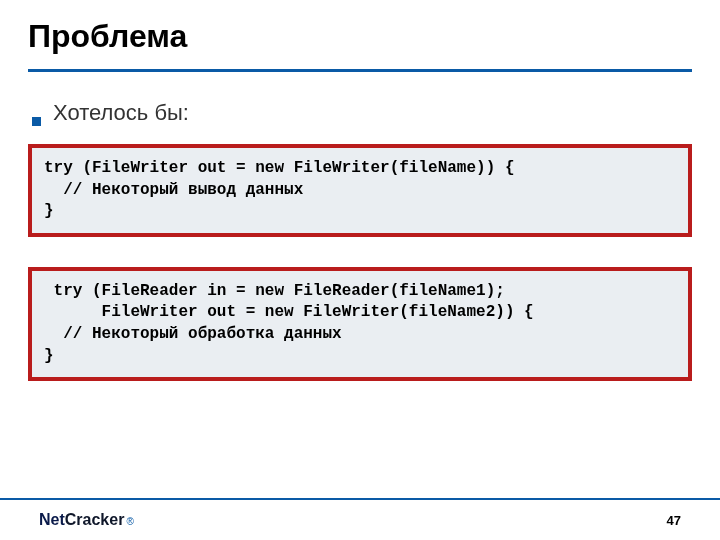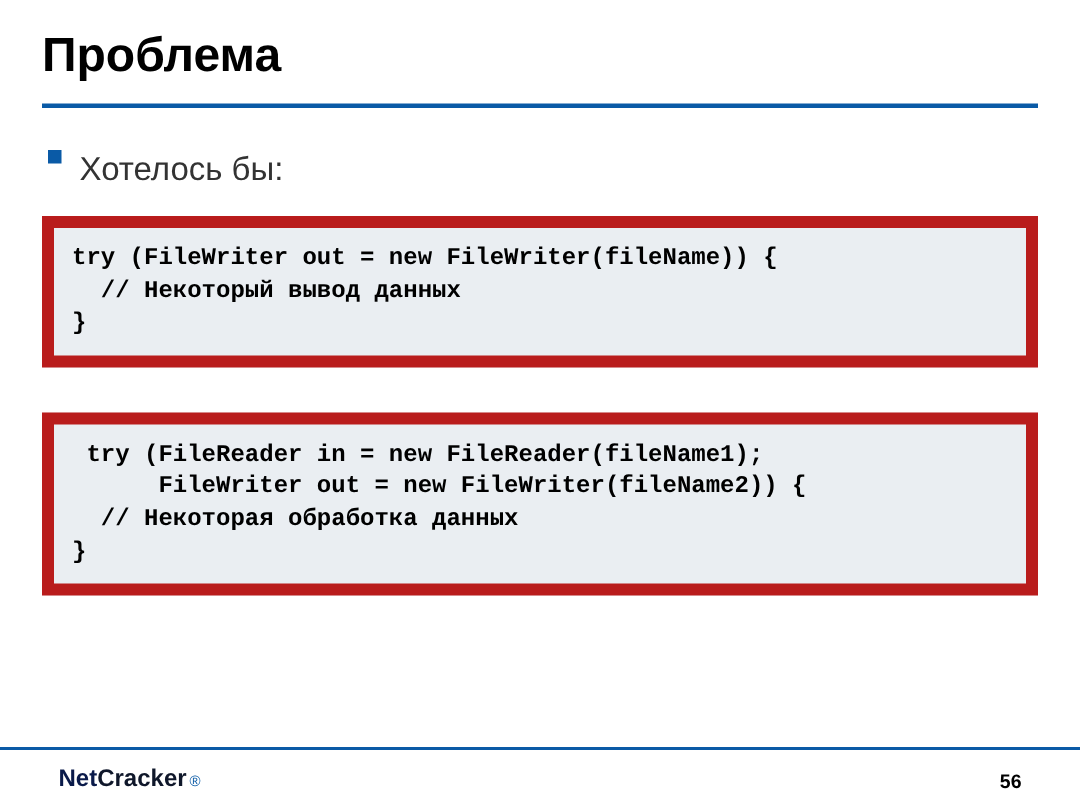--- a/index.html
+++ b/index.html
@@ -1,23 +1,23 @@
 <!DOCTYPE html>
 <html><head>
 <meta charset="utf-8">
 <style>
   * { margin: 0; padding: 0; box-sizing: border-box; }
   html, body { width: 720px; height: 540px; font-family: Arial, Helvetica, sans-serif; background: #fff; }
   .slide { position: relative; width: 720px; height: 540px; padding: 18px 28px 40px 28px; }
   .title { font-size: 32px; font-weight: 700; color: #000; margin-bottom: 14px; }
   .hr { height: 3px; background: #0a5aa6; margin-bottom: 28px; }
-  .bullet-row { display: flex; align-items: flex-start; font-size: 22px; color: #333; margin: 0 0 18px 4px; }
+  .bullet-row { display: flex; align-items: flex-end; font-size: 22px; color: #333; margin: 0 0 18px 4px; }
   .bullet-row .sq { width: 9px; height: 9px; background: #0a5aa6; margin-right: 12px; flex: none; }
   .codebox {
-    border: 8px solid #b91c1c;
+    border: 4px solid #b91c1c;
     background: #eaeef2;
     padding: 10px 12px;
     font-family: "Courier New", Courier, monospace;
     font-size: 16px;
     font-weight: 700;
     line-height: 1.35;
     white-space: pre;
     color: #000;
     margin-bottom: 30px;
   }
@@ -44,25 +44,25 @@
     <span class="sq"></span>
     <span>Хотелось бы:</span>
   </div>
 
   <div class="codebox">try (FileWriter out = new FileWriter(fileName)) {
   // Некоторый вывод данных
 }</div>
 
   <div class="codebox"> try (FileReader in = new FileReader(fileName1);
       FileWriter out = new FileWriter(fileName2)) {
-  // Некоторая обработка данных
+  // Некоторый обработка данных
 }</div>
 
   <div class="footer">
     <div class="logo">
       <span>Net</span>
         <span class="accent">Cracker</span>
         <span class="reg">®</span>
     </div>
-    <div class="pagenum">56</div>
+    <div class="pagenum">47</div>
   </div>
 
 </div>
 
 </body></html>

